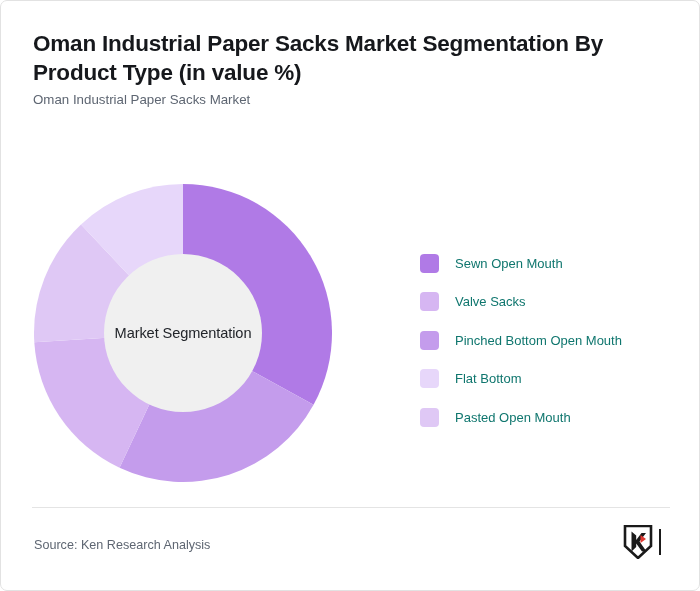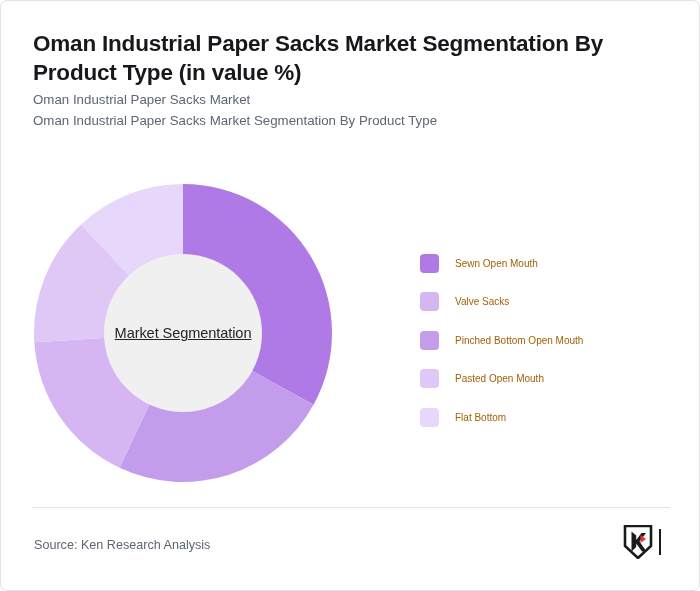--- a/index.html
+++ b/index.html
@@ -70,21 +70,20 @@
     height: 298px;
     display: flex;
     align-items: center;
     justify-content: center;
     pointer-events: none;
   }
   .donut-hole-label span {
     font-size: 14.6px;
     color: #22252a;
     letter-spacing: -0.1px;
-    text-decoration: underline;
   }
 
   
   .legend {
     position: absolute;
     left: 419px;
     top: 243px;
   }
   .legend-item {
     display: flex;
@@ -92,22 +91,22 @@
     height: 38.5px;
   }
   .legend-swatch {
     width: 19px;
     height: 19px;
     border-radius: 4px;
     flex: 0 0 auto;
   }
   .legend-label {
     margin-left: 16px;
-    font-size: 10px;
-    color: #a16207;
+    font-size: 13px;
+    color: #0f766e;
     white-space: nowrap;
   }
 
   
   .footer-rule {
     position: absolute;
     left: 31px;
     top: 506px;
     width: 638px;
     height: 1px;
@@ -161,21 +160,20 @@
 </style>
 </head>
 <body>
 
 <div id="page">
 
   <div class="header">
     <h1 class="chart-title">Oman Industrial Paper Sacks Market Segmentation By Product Type (in value %)</h1>
     <div class="subtitles">
       <div class="subtitle">Oman Industrial Paper Sacks Market</div>
-      <div class="subtitle">Oman Industrial Paper Sacks Market Segmentation By Product Type</div>
     </div>
   </div>
 
   <div class="donut-wrap">
     <svg class="donut-svg" viewBox="0 0 298 298">
       <g id="donut-slices">
           <path d="M 149 149 L 149 0 A 149 149 0 0 1 279.5696953265357 220.7812974411556 Z" fill="#b07ae6"></path>
           <path d="M 149 149 L 279.5696953265357 220.7812974411556 A 149 149 0 0 1 85.55888555680423 283.81923081743696 Z" fill="#c49cec"></path>
           <path d="M 149 149 L 85.55888555680423 283.81923081743696 A 149 149 0 0 1 0.29401746418753305 158.3557874098678 Z" fill="#d6b6f2"></path>
           <path d="M 149 149 L 0.29401746418753305 158.3557874098678 A 149 149 0 0 1 47.0024812166253 40.38367451420976 Z" fill="#dfc8f5"></path>
@@ -195,26 +193,26 @@
       </div>
       <div class="legend-item">
         <span class="legend-swatch" style="background: rgb(214, 182, 242);"></span>
         <span class="legend-label">Valve Sacks</span>
       </div>
       <div class="legend-item">
         <span class="legend-swatch" style="background: rgb(196, 156, 236);"></span>
         <span class="legend-label">Pinched Bottom Open Mouth</span>
       </div>
       <div class="legend-item">
+        <span class="legend-swatch" style="background: rgb(231, 215, 250);"></span>
+        <span class="legend-label">Flat Bottom</span>
+      </div>
+      <div class="legend-item">
         <span class="legend-swatch" style="background: rgb(223, 200, 245);"></span>
         <span class="legend-label">Pasted Open Mouth</span>
-      </div>
-      <div class="legend-item">
-        <span class="legend-swatch" style="background: rgb(231, 215, 250);"></span>
-        <span class="legend-label">Flat Bottom</span>
       </div>
     </div>
 
   <div class="footer-rule"></div>
   <div class="source-text">Source: Ken Research Analysis</div>
 
   <div class="brand">
     <svg class="brand-mark" viewBox="0 0 30 34">
       <path d="M2 1 H28 V21 L15 33 L2 21 Z" fill="none" stroke="#1a1a1a" stroke-width="2.6"></path>
       <path d="M8.5 6.5 V26.5 L13.2 22 V18.5 L19 26.5 H23.5 L16.5 16.5 L23 8 H18.5 L13.2 15 V10.5 Z" fill="#1a1a1a"></path>

